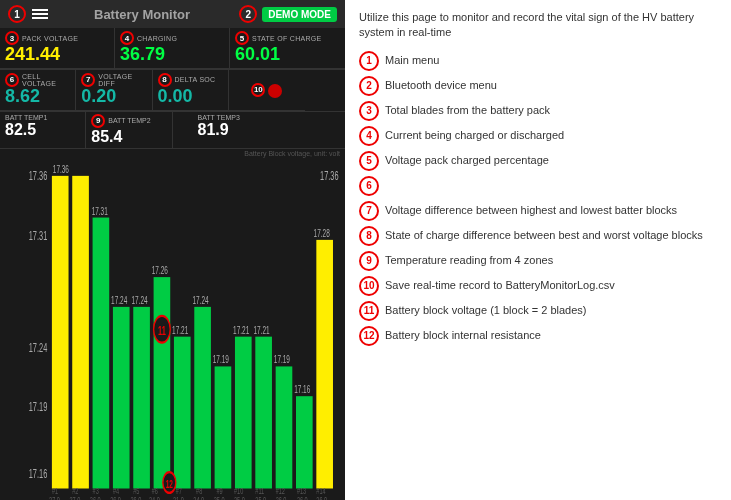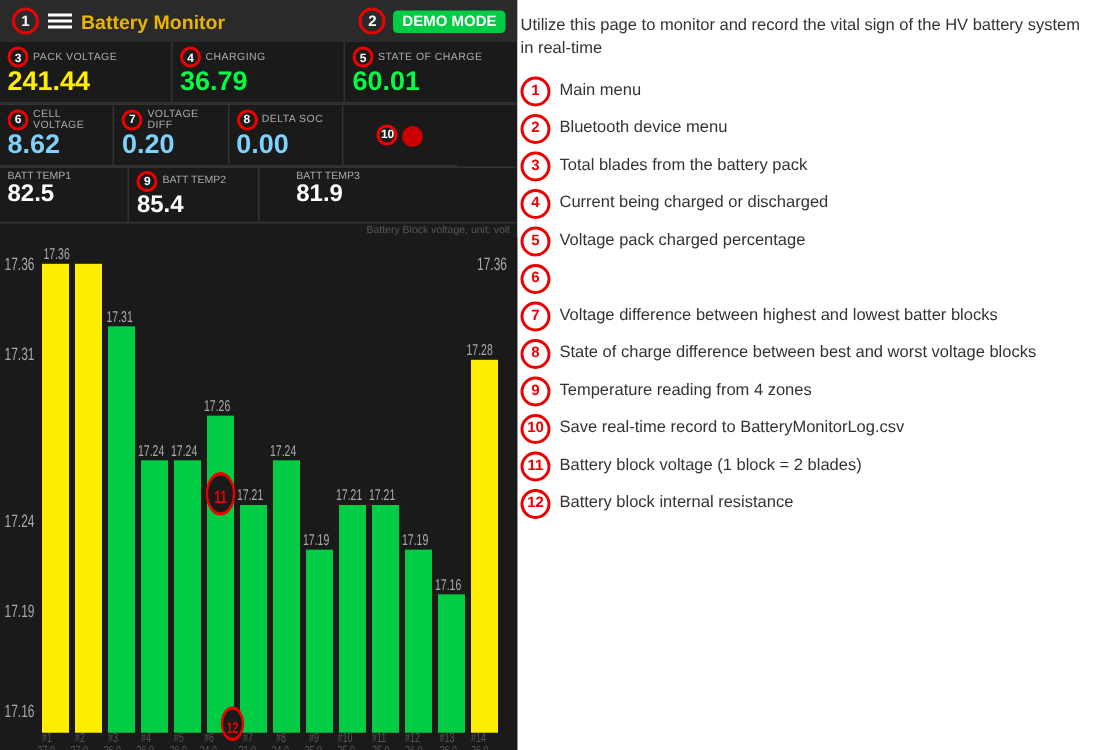--- a/index.html
+++ b/index.html
@@ -62,21 +62,22 @@
       color: #fff;
       font-size: 10px;
       font-weight: bold;
       background: transparent;
       flex-shrink: 0;
     }
 
     .app-title {
       font-size: 13px;
       font-weight: bold;
-      color: #eab308;
+      color: #a3a3a3;
+      margin-left: 40px;
     }
 
     .demo-mode-btn {
       background: #00cc44;
       color: #fff;
       font-size: 10px;
       font-weight: bold;
       padding: 2px 6px;
       border-radius: 3px;
       border: none;
@@ -101,21 +102,21 @@
     .metric-label {
       font-size: 7px;
       color: #aaa;
       text-transform: uppercase;
       letter-spacing: 0.3px;
     }
 
     .metric-value {
       font-size: 18px;
       font-weight: bold;
-      color: #7dd3fc;
+      color: #14b8a6;
       line-height: 1.1;
     }
 
     .metric-value.green { color: #00ff44; }
     .metric-value.yellow { color: #ffee00; }
 
     .metric-header {
       display: flex;
       align-items: center;
       gap: 3px;
@@ -159,31 +160,32 @@
       text-align: right;
       padding: 1px 5px;
     }
 
     
     .chart-area {
       flex: 1;
       background: #1a1a1a;
       position: relative;
       overflow: hidden;
+      padding-left: 26px;
     }
 
     .chart-svg {
       width: 100%;
       height: 100%;
     }
 
     
     .right-panel {
       flex: 1;
-      padding: 10px 2px;
+      padding: 10px 14px;
       background: #fff;
       overflow-y: auto;
     }
 
     .description-text {
       font-size: 11px;
       color: #333;
       margin-bottom: 10px;
       line-height: 1.4;
     }

